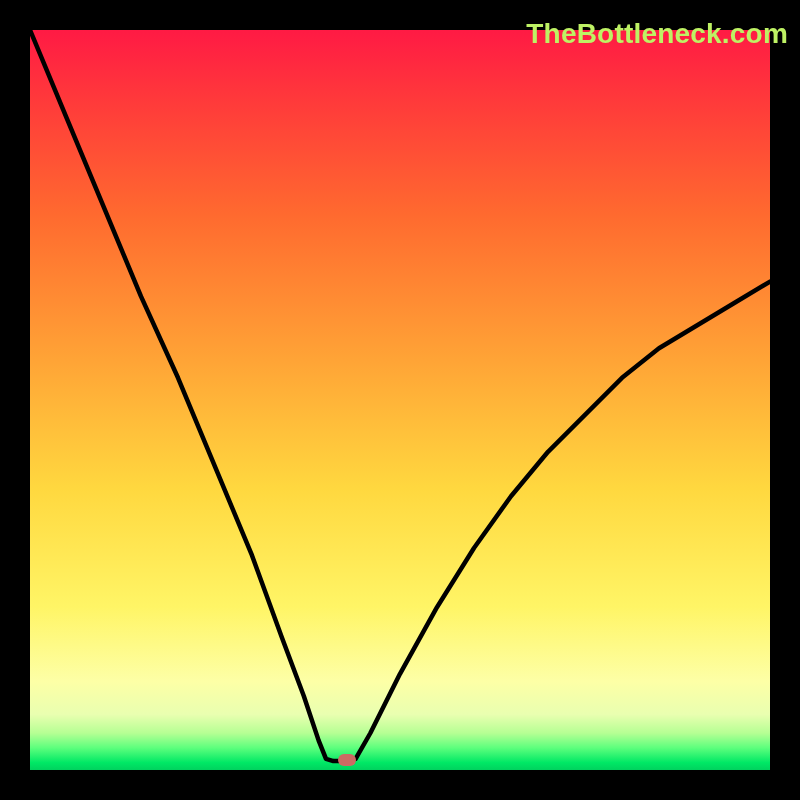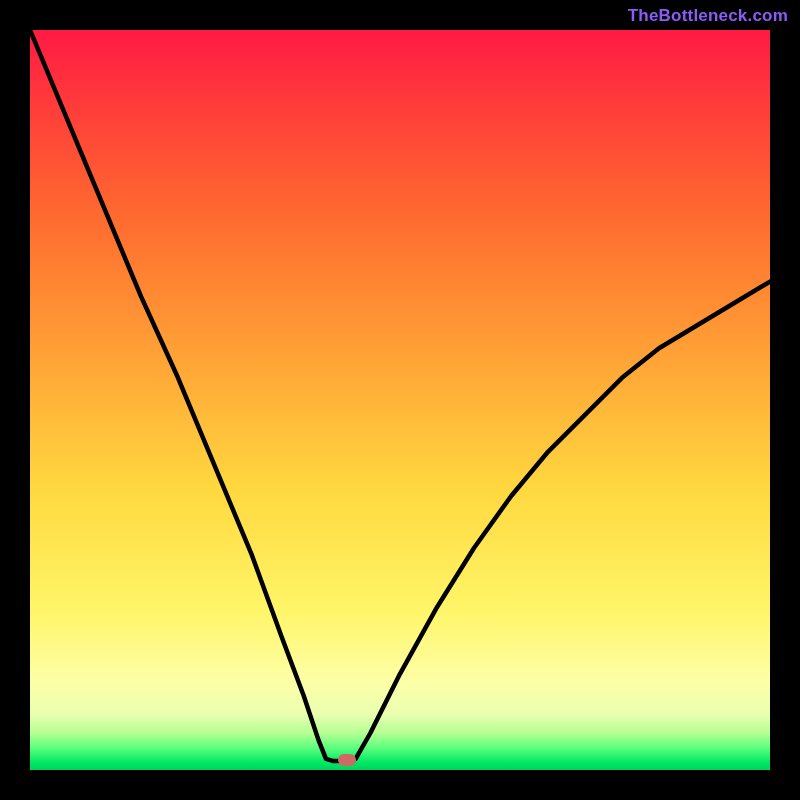--- a/index.html
+++ b/index.html
@@ -53,25 +53,25 @@
   svg.curve {
     position: absolute;
     left: 0;
     top: 0;
     width: 740px;
     height: 740px;
     overflow: visible;
   }
   .watermark {
     position: absolute;
-    top: 6px;
+    top: 18px;
     right: 12px;
-    font-size: 17px;
+    font-size: 28px;
     font-weight: 600;
-    color: #8b5cf6;
+    color: #bef264;
     letter-spacing: 0.2px;
     user-select: none;
   }
   .marker {
     position: absolute;
     width: 18px;
     height: 12px;
     border-radius: 6px / 6px;
     background: #cc6a63;
     transform: translate(-50%, -50%);

